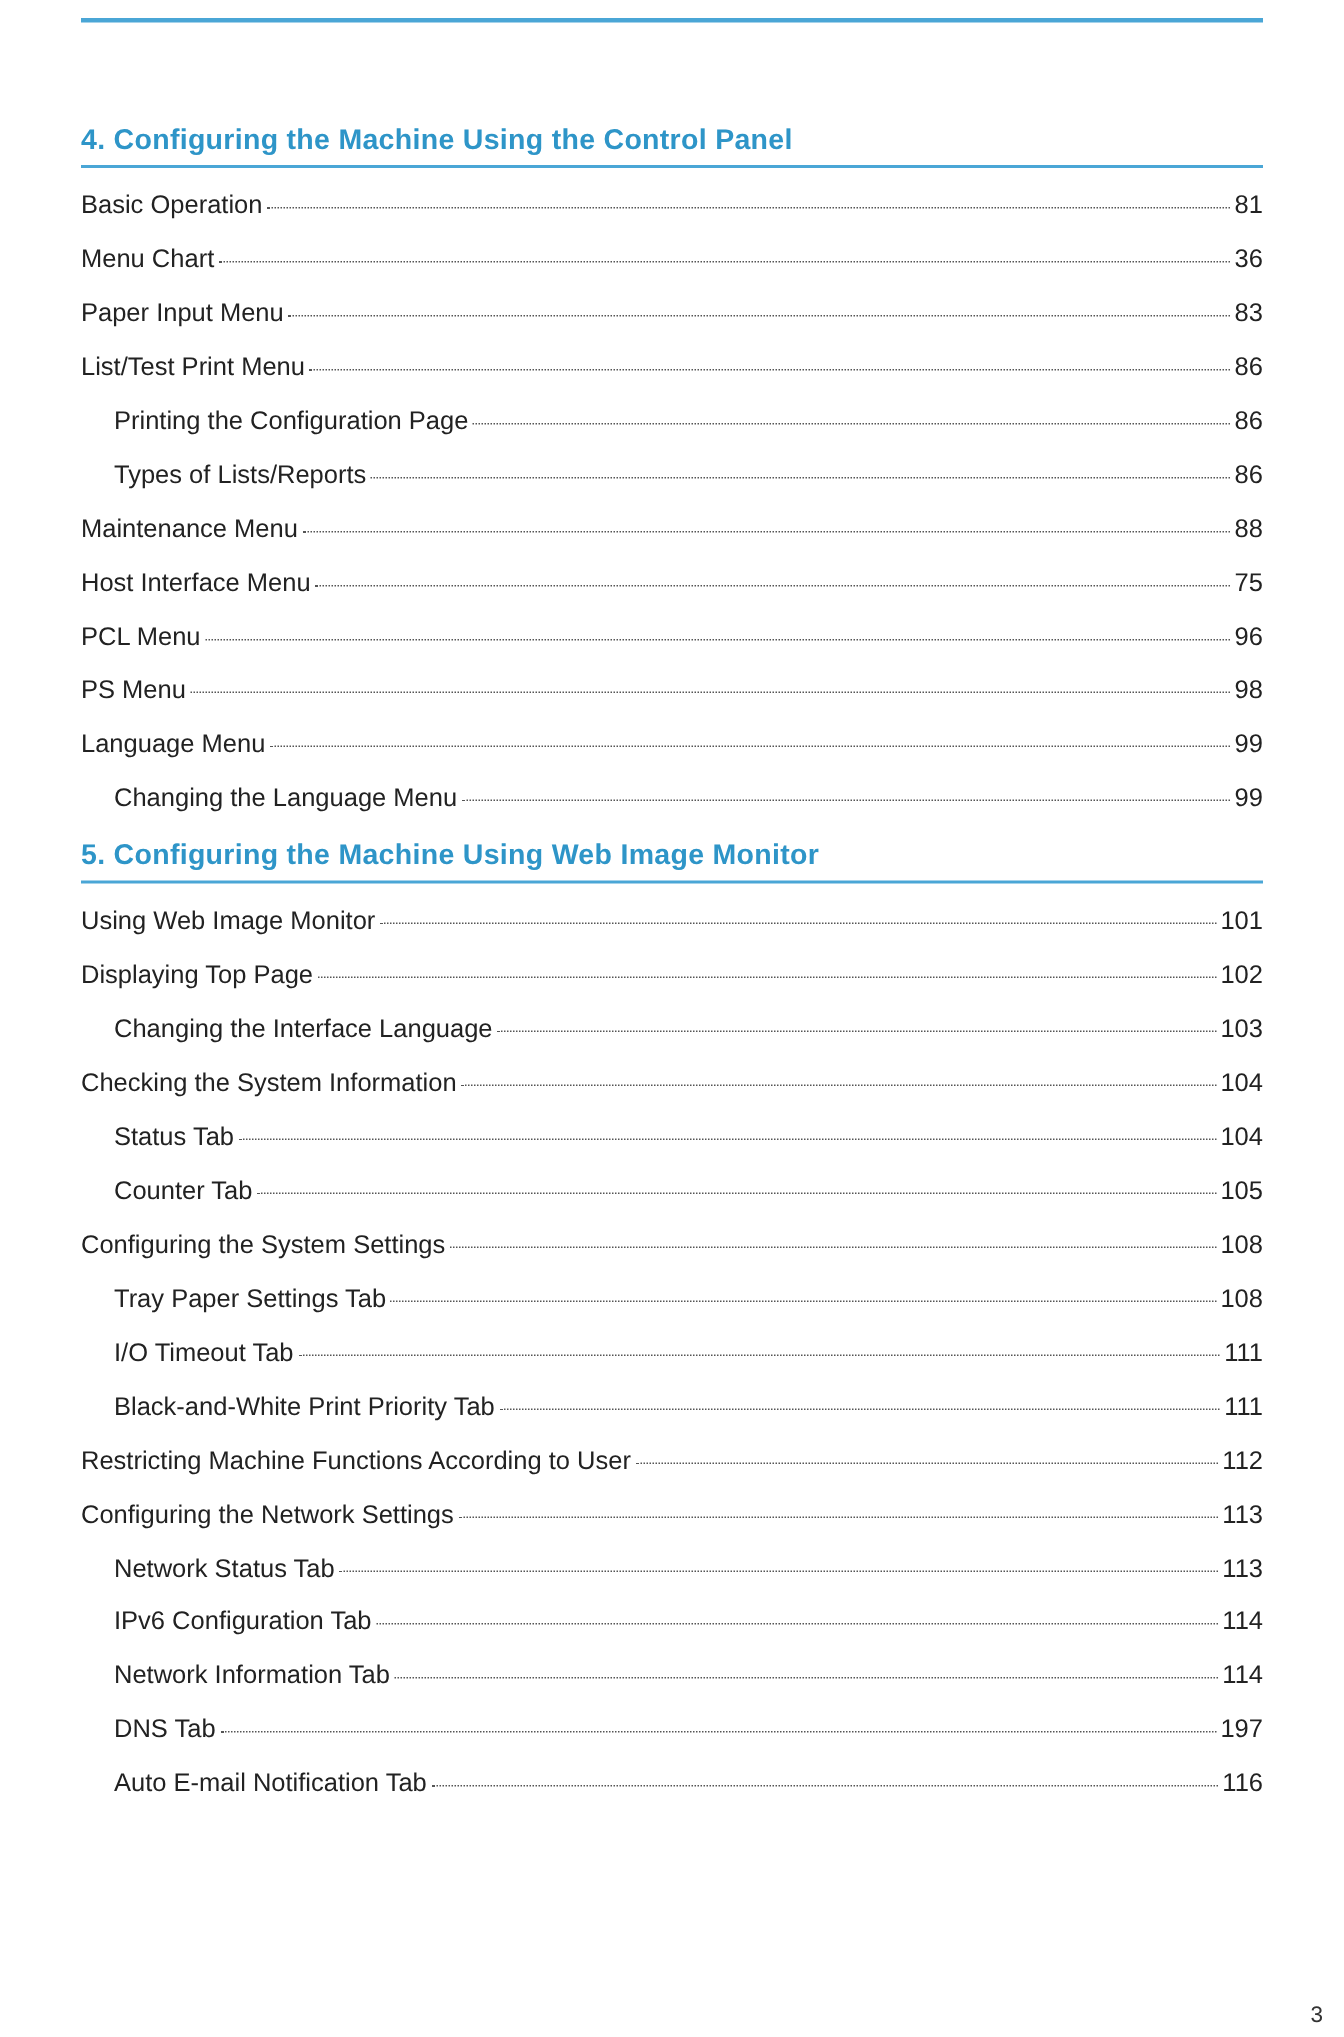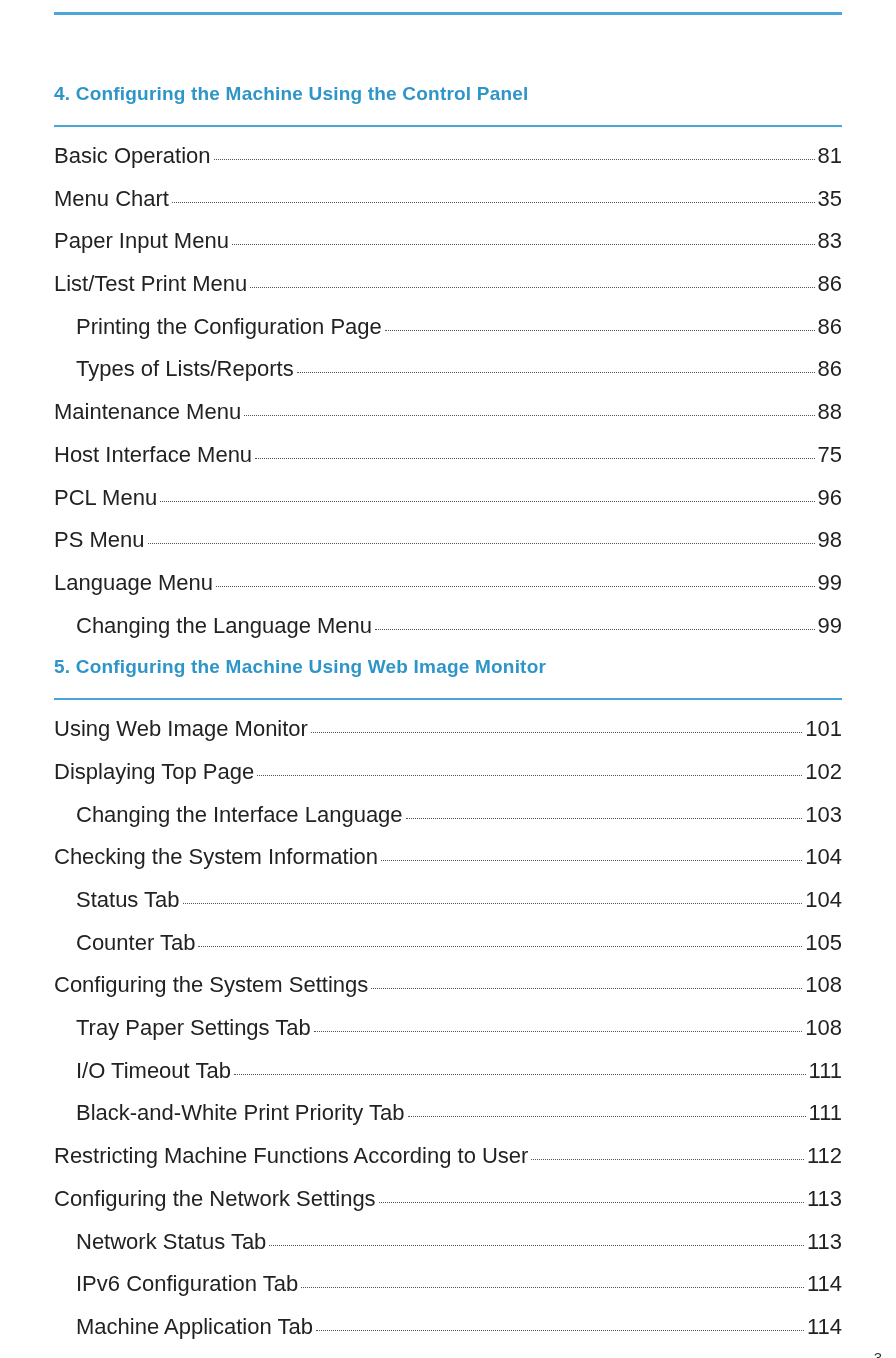--- a/index.html
+++ b/index.html
@@ -15,29 +15,29 @@
     background: #4aa6d6;
     margin: 12px 30px 68px 30px;
   }
   .content {
     padding: 0 30px;
   }
   .section-heading {
     font-size: 19px;
     font-weight: 600;
     color: #2e95c8;
-    padding-bottom: 20px;
+    padding-bottom: 5px;
     border-bottom: 2px solid #4aa6d6;
     margin-bottom: 14px;
     letter-spacing: 0.2px;
   }
   .toc-row {
     display: flex;
     align-items: baseline;
-    font-size: 22px;
+    font-size: 17px;
     color: #222;
     margin-bottom: 13px;
     line-height: 1.35;
   }
   .toc-row .label { white-space: nowrap; }
   .toc-row .dots {
     flex: 1;
     border-bottom: 1.5px dotted #555;
     margin: 0 3px;
     position: relative;
@@ -64,21 +64,21 @@
     <div class="section-heading">4. Configuring the Machine Using the Control Panel</div>
 
     <div class="toc-row">
       <span class="label">Basic Operation</span>
       <span class="dots"></span>
       <span class="pageno">81</span>
     </div>
     <div class="toc-row">
       <span class="label">Menu Chart</span>
       <span class="dots"></span>
-      <span class="pageno">35</span>
+      <span class="pageno">36</span>
     </div>
     <div class="toc-row">
       <span class="label">Paper Input Menu</span>
       <span class="dots"></span>
       <span class="pageno">83</span>
     </div>
     <div class="toc-row">
       <span class="label">List/Test Print Menu</span>
       <span class="dots"></span>
       <span class="pageno">86</span>
@@ -190,26 +190,31 @@
       <span class="label">Network Status Tab</span>
       <span class="dots"></span>
       <span class="pageno">113</span>
     </div>
     <div class="toc-row sub">
       <span class="label">IPv6 Configuration Tab</span>
       <span class="dots"></span>
       <span class="pageno">114</span>
     </div>
     <div class="toc-row sub">
-      <span class="label">Machine Application Tab</span>
+      <span class="label">Network Information Tab</span>
       <span class="dots"></span>
       <span class="pageno">114</span>
     </div>
     <div class="toc-row sub">
       <span class="label">DNS Tab</span>
       <span class="dots"></span>
       <span class="pageno">197</span>
+    </div>
+    <div class="toc-row sub">
+      <span class="label">Auto E-mail Notification Tab</span>
+      <span class="dots"></span>
+      <span class="pageno">116</span>
     </div>
 
   </div>
 
   <div class="pagenum">3</div>
 </div>
 
 </body></html>

